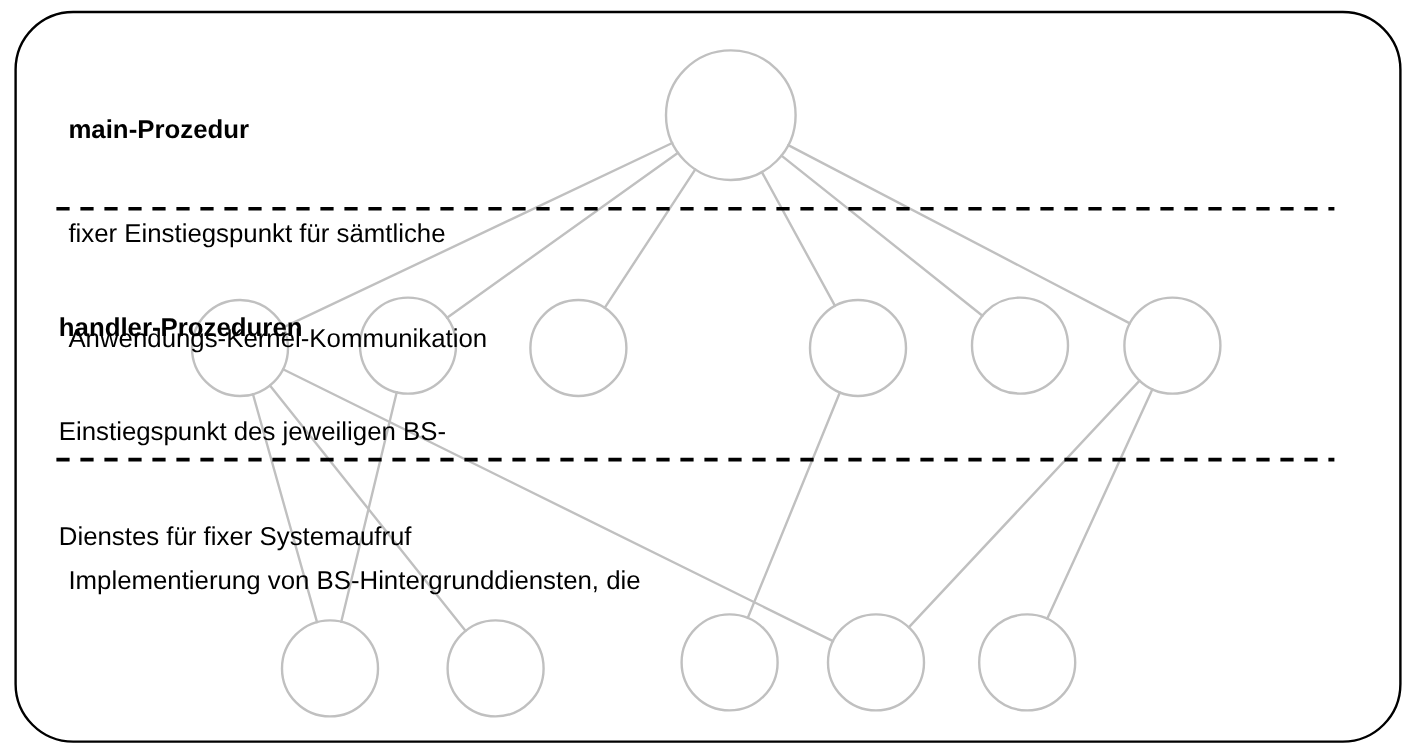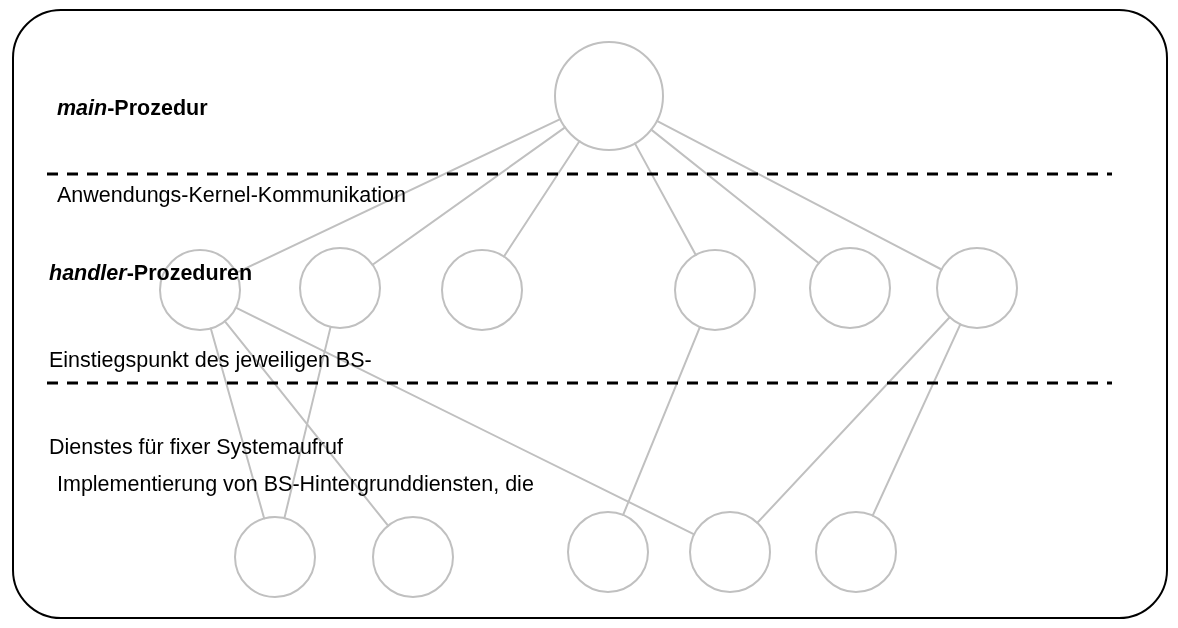--- a/index.html
+++ b/index.html
@@ -28,21 +28,20 @@
     font-size: 21.5px;
     line-height: 29px;
     white-space: pre;
   }
   .blk-title {
     font-weight: bold;
     font-size: 21.5px;
     line-height: 30px;
   }
   .blk-title .kw {
-    font-style: italic;
   }
   .blk-body {
     font-weight: normal;
   }
   #block-main  { left: 57px; top: 35px; }
   #block-handler { left: 49px; top: 200px; }
   #block-utility { left: 57px; top: 412px; }
 </style>
 </head>
 <body>
@@ -83,20 +82,21 @@
         <circle cx="856" cy="552" r="40" fill="none" stroke="#c0c0c0" stroke-width="2"></circle>
       </g>
     <g id="divider-layer">
         <line x1="47" y1="174" x2="1112" y2="174" stroke="#000000" stroke-width="3" stroke-dasharray="11 9"></line>
         <line x1="47" y1="383" x2="1112" y2="383" stroke="#000000" stroke-width="3" stroke-dasharray="11 9"></line>
       </g>
   </svg>
 
   <div class="text-block" id="block-main">
     <div class="blk-title"><span class="kw">main</span><span>-Prozedur</span></div>
+    <div class="blk-body">fixer Einstiegspunkt für sämtliche</div>
     <div class="blk-body">Anwendungs-Kernel-Kommunikation</div>
   </div>
 
   <div class="text-block" id="block-handler">
     <div class="blk-title"><span class="kw">handler</span><span>-Prozeduren</span></div>
     <div class="blk-body">Einstiegspunkt des jeweiligen BS-</div>
     <div class="blk-body">Dienstes für fixer Systemaufruf</div>
   </div>
 
   <div class="text-block" id="block-utility">

